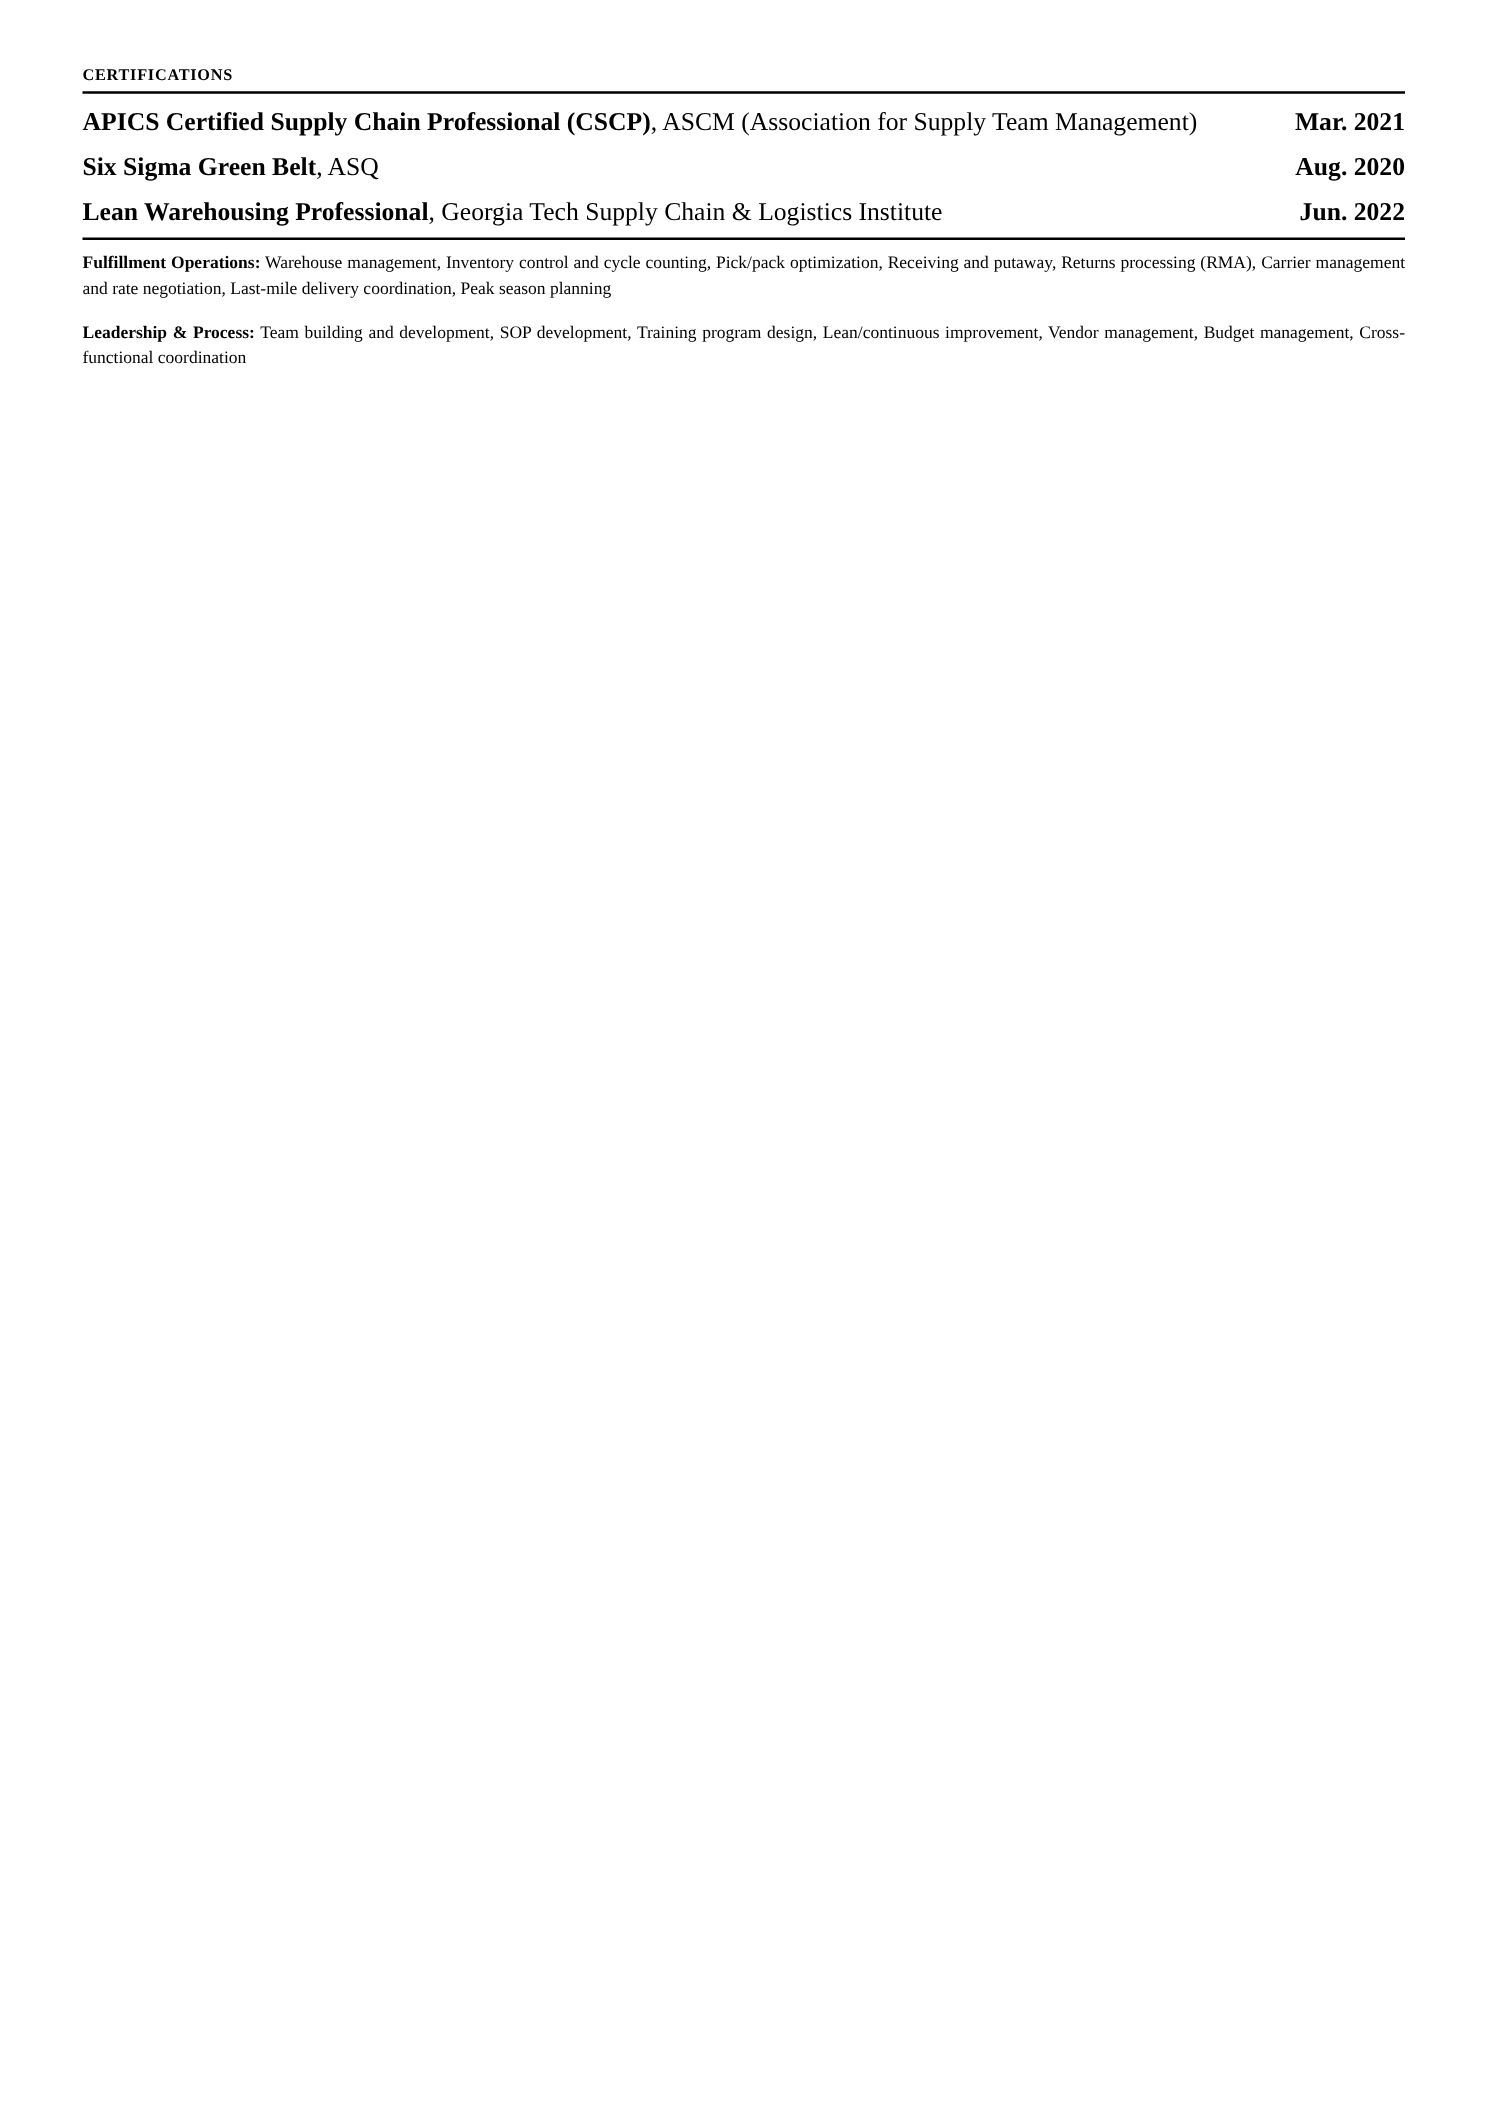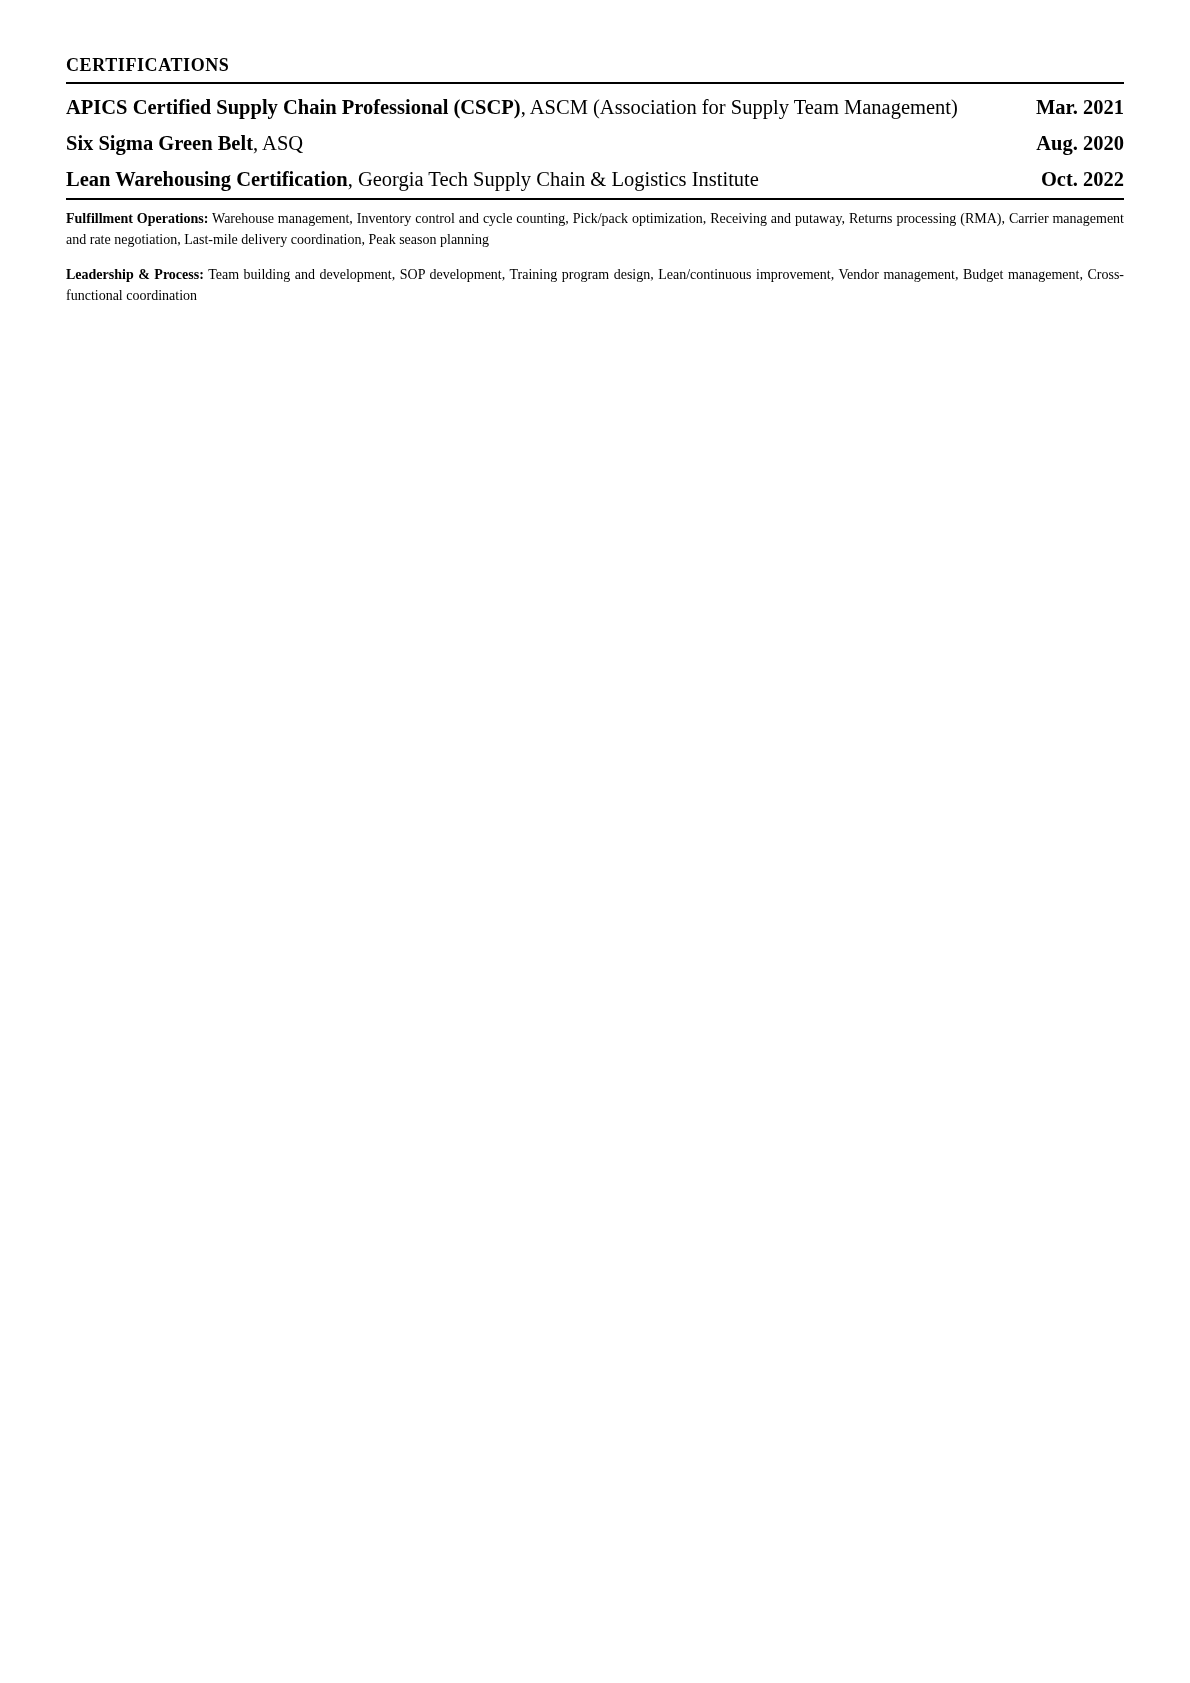--- a/index.html
+++ b/index.html
@@ -20,21 +20,21 @@
     height: 1683px;
     box-sizing: border-box;
     padding: 48px 66px 0 66px;
   }
   .content {
     width: 1058px;
   }
 
   
   .section-heading {
-    font-size: 26px;
+    font-size: 19px;
     font-weight: bold;
     letter-spacing: 0.6px;
     line-height: 1.18;
     margin: 0;
     padding: 0 0 3px 0;
     font-variant: small-caps;
     text-transform: lowercase;
   }
   .section-heading::first-letter {
     font-size: 1em;
@@ -122,21 +122,21 @@
       <p class="cert-entry wrap">
         <span class="cert-body"><span class="cert-name">APICS Certified Supply Chain Professional (CSCP)</span><span class="cert-issuer">, ASCM (Association for Supply Team Management)</span></span>
         <span class="cert-date">Mar. 2021</span>
       </p>
 
       <p class="cert-entry">
         <span class="cert-date">Aug. 2020</span><span class="cert-name">Six Sigma Green Belt</span><span class="cert-issuer">, ASQ</span>
       </p>
 
       <p class="cert-entry">
-        <span class="cert-date">Oct. 2022</span><span class="cert-name">Lean Warehousing Certification</span><span class="cert-issuer">, Georgia Tech Supply Chain &amp; Logistics Institute</span>
+        <span class="cert-date">Jun. 2022</span><span class="cert-name">Lean Warehousing Professional</span><span class="cert-issuer">, Georgia Tech Supply Chain &amp; Logistics Institute</span>
       </p>
     </section>
 
     <section class="section-block" id="skills-section">
       <hr class="section-rule">
 
       <p class="skill-block">
         <span class="skill-label">Fulfillment Operations:</span>
         <span class="skill-items">Warehouse management, Inventory control and cycle counting, Pick/pack optimization, Receiving and putaway, Returns processing (RMA), Carrier management and rate negotiation, Last-mile delivery coordination, Peak season planning</span>
       </p>

